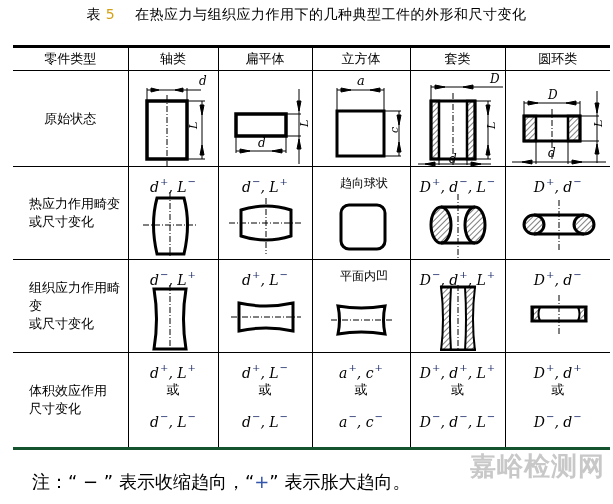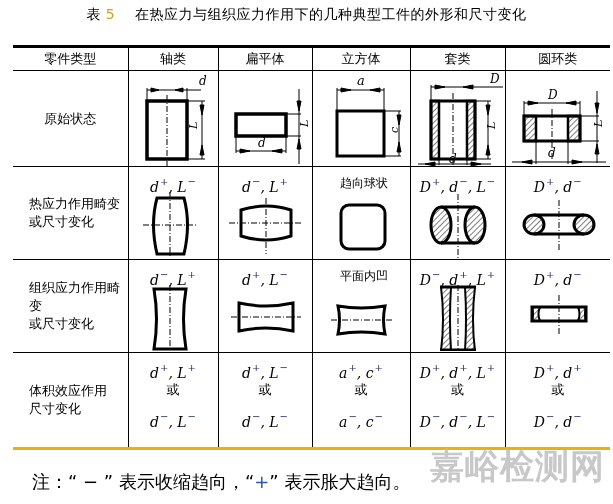--- a/index.html
+++ b/index.html
@@ -1,38 +1,38 @@
 <!DOCTYPE html>
 <html><head>
 <meta charset="utf-8">
 <style>
   html,body{margin:0;padding:0;background:#fff;}
   body{width:613px;height:504px;position:relative;overflow:hidden;font-family:"DejaVu Sans","Liberation Sans",sans-serif;color:#000;}
   .title{position:absolute;top:6px;left:0;width:613px;text-align:center;font-size:14px;letter-spacing:0.5px;}
   .title .num{color:#d4a017;}
   table.main{position:absolute;left:13px;top:45px;width:597px;border-collapse:collapse;table-layout:fixed;}
-  table.main{border-top:3px solid #000;border-bottom:3px solid #eab308;}
+  table.main{border-top:3px solid #000;border-bottom:3px solid #14532d;}
   table.main td, table.main th{border:1px solid #000;text-align:center;vertical-align:top;padding:0;font-weight:normal;font-size:13px;}
   table.main tr td:first-child, table.main tr th:first-child{border-left:none;}
   table.main tr td:last-child, table.main tr th:last-child{border-right:none;}
   th{height:22px;line-height:22px;}
   .rowlabel{vertical-align:middle !important;text-align:left !important;padding-left:16px !important;font-size:13px;line-height:18px;}
   .rowlabel.center{text-align:center !important;padding-left:0 !important;}
   .r1 td{height:95px;}
   .r2 td, .r3 td{height:92px;}
   .r4 td{height:94px;}
   .formula{font-family:"DejaVu Serif","Liberation Serif",serif;font-style:italic;font-size:14px;margin-top:5px;height:20px;line-height:20px;white-space:nowrap;}
   .formula sup{font-style:normal;font-size:10px;color:#1a2a6a;vertical-align:7px;margin-left:1px;}
   .plain{font-size:12px;margin-top:6px;height:20px;line-height:20px;padding-left:6px;}
   .or{font-size:13px;height:24px;line-height:24px;}
   .fig{display:block;margin:0 auto;}
   .note{position:absolute;left:32px;top:470px;font-size:18px;}
   .note .plus{color:#3355aa;}
   .wm{position:absolute;right:8px;top:448px;text-align:right;color:#c8c8c8;}
-  .wm .cn{font-size:34px;font-weight:bold;letter-spacing:1px;line-height:36px;}
+  .wm .cn{font-size:26px;font-weight:bold;letter-spacing:1px;line-height:36px;}
   .wm .en{font-size:15px;font-style:italic;font-weight:bold;line-height:16px;}
 </style>
 </head>
 <body>
 
 <div class="title">
   <span>表</span>
   <span class="num">5</span>
   &nbsp;&nbsp;
   <span>在热应力与组织应力作用下的几种典型工件的外形和尺寸变化</span>

